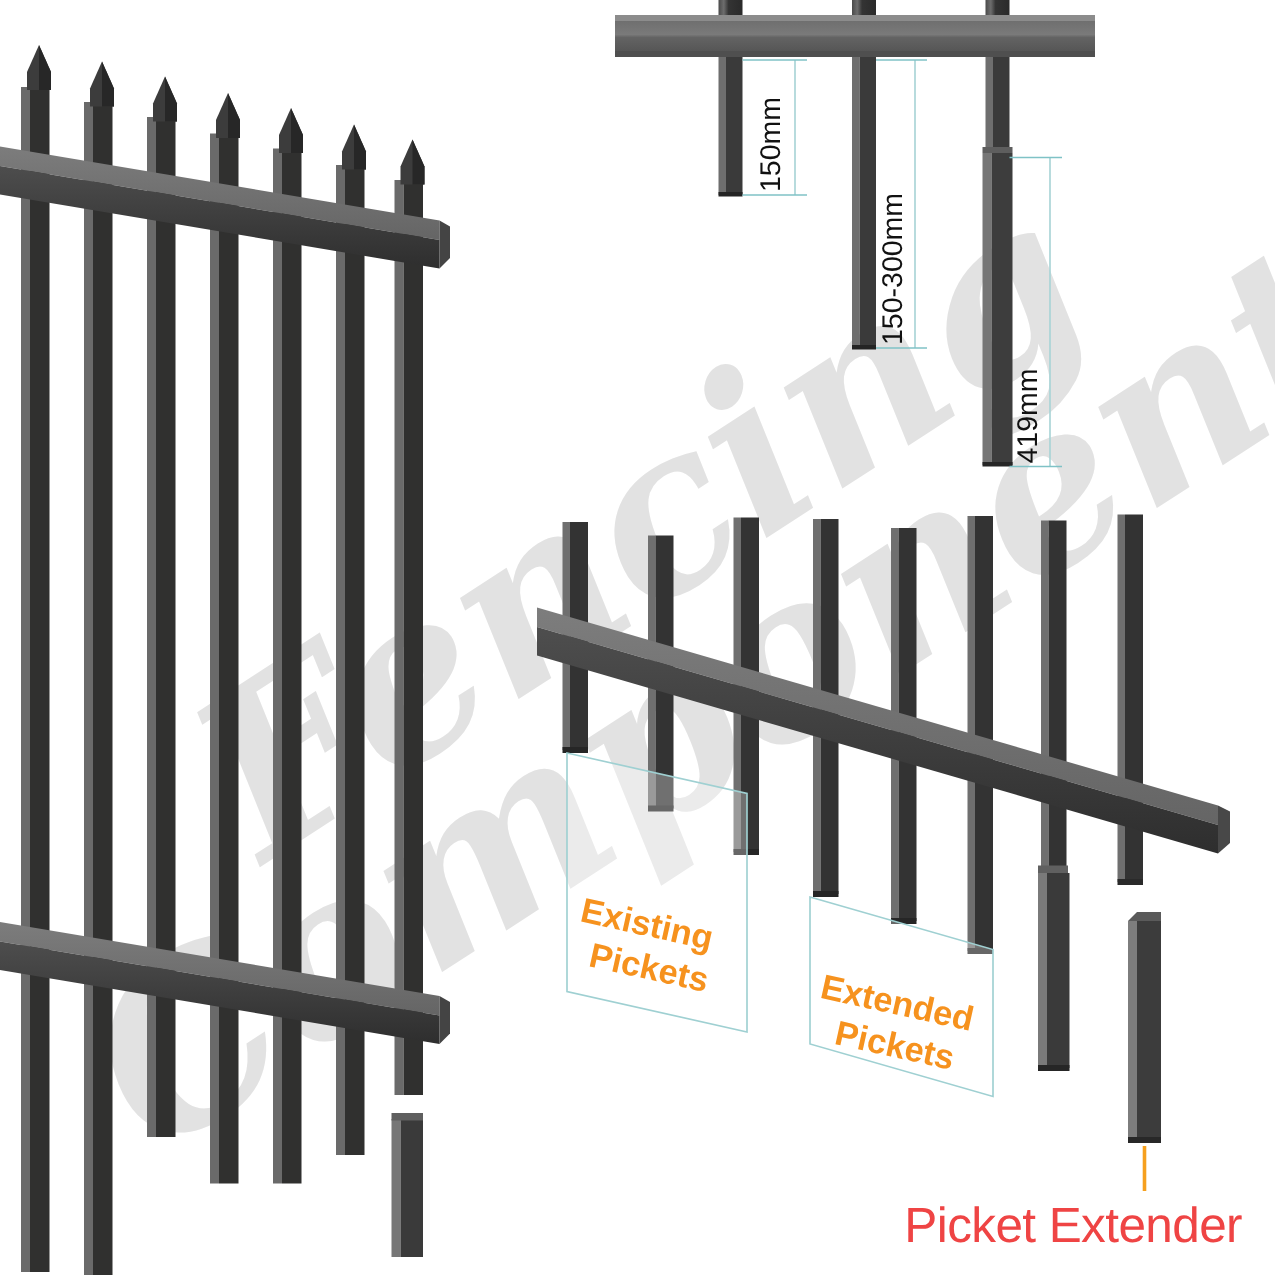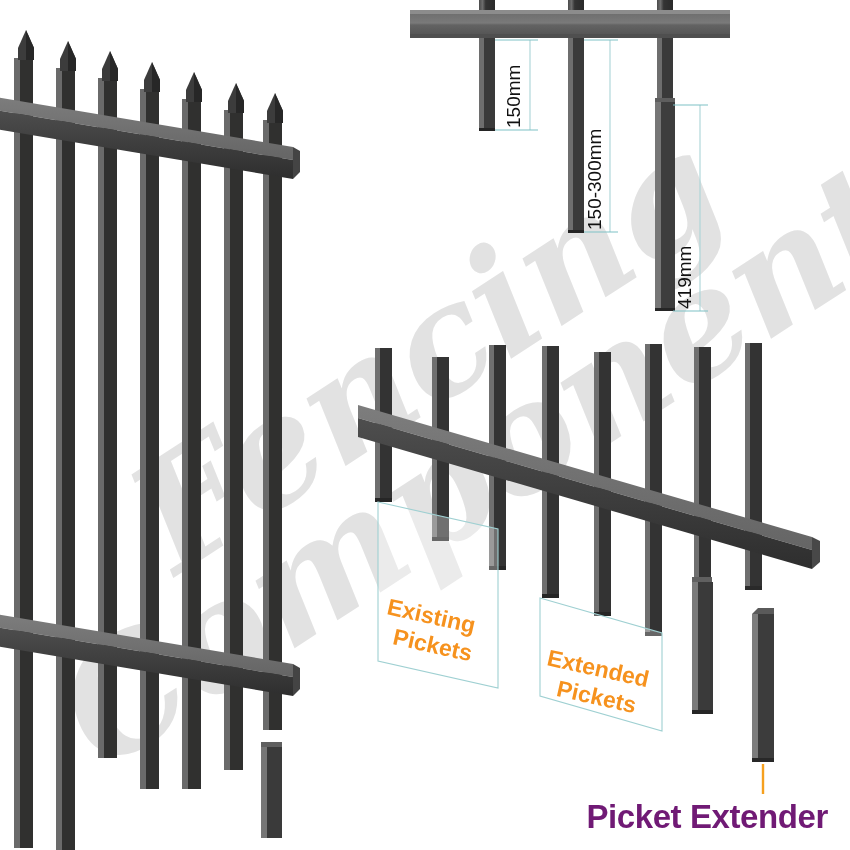--- a/index.html
+++ b/index.html
@@ -15,21 +15,21 @@
   .dimline{stroke:#a9d4d6;stroke-width:1.1;fill:none;}
   .dimtick{stroke:#7fc2c6;stroke-width:1.1;fill:none;}
   .dimtxt{font-family:"Liberation Sans","DejaVu Sans",sans-serif;
           font-size:19px;font-weight:400;fill:#111;letter-spacing:0px;}
   .boxline{stroke:#9fd0d2;stroke-width:1.1;fill:#ffffff;fill-opacity:0.30;}
   .calltxt{font-family:"Liberation Sans","DejaVu Sans",sans-serif;
            font-size:23px;font-weight:700;fill:#f6921e;}
   .leader{stroke:#f6a01e;stroke-width:2.4;fill:none;}
   #title{position:absolute;right:22px;bottom:14px;z-index:4;
          font-family:"Liberation Sans","DejaVu Sans",sans-serif;
-         font-size:33px;font-weight:700;color:#701a75;letter-spacing:-0.4px;
+         font-size:33px;font-weight:400;color:#ef4444;letter-spacing:-0.4px;
          white-space:nowrap;}
 </style>
 </head>
 <body>
 
 <div id="stage">
 
   <svg class="layer" id="wm" viewBox="0 0 850 850">
     <g transform="translate(455,395) rotate(-33)">
       <text class="wm-text" x="0" y="0" font-size="150" text-anchor="middle">Fencing</text>

